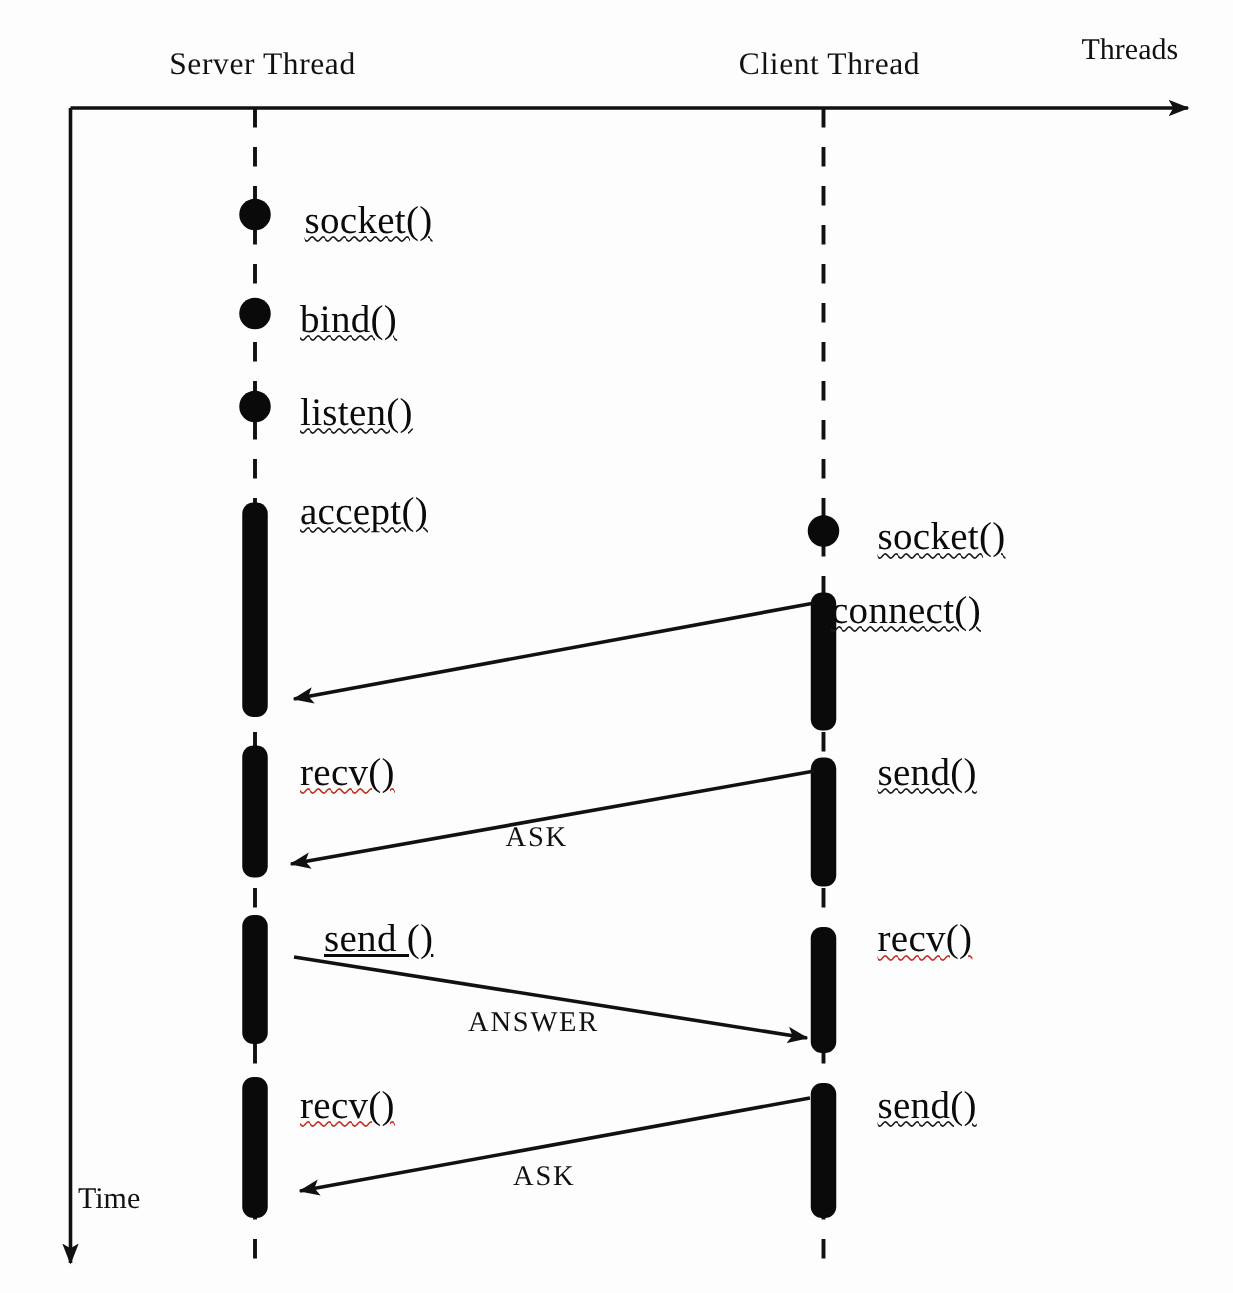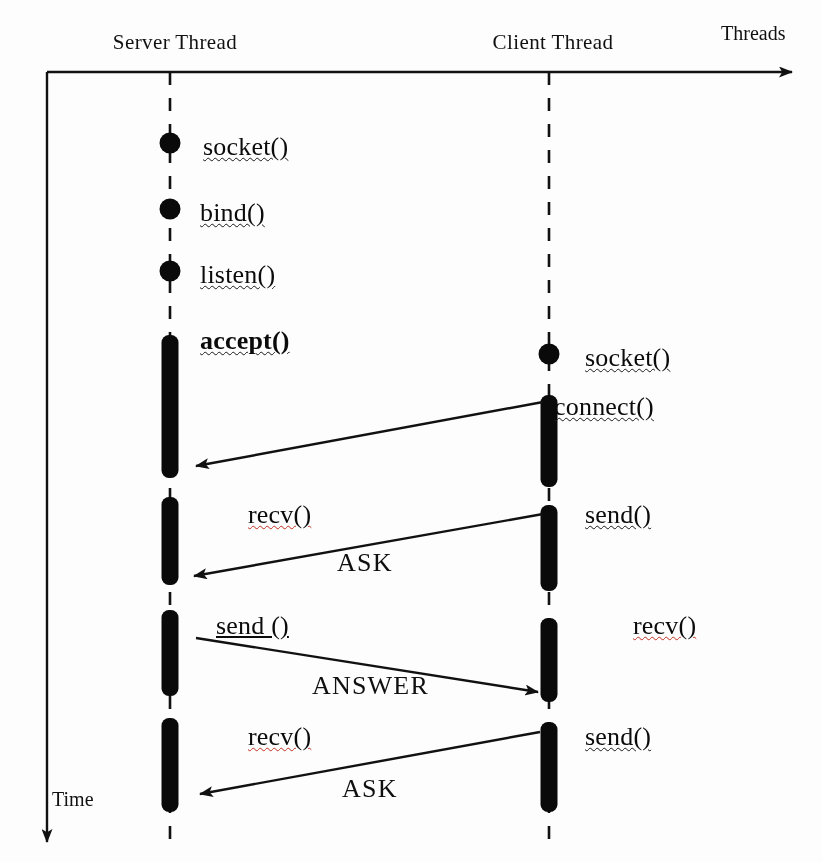--- a/index.html
+++ b/index.html
@@ -43,26 +43,25 @@
   }
   .call-label.squiggle-black {
     text-decoration: underline wavy #1a1a1a;
     text-decoration-thickness: 1.4px;
     text-underline-offset: 2px;
   }
   .call-label.squiggle-red {
     text-decoration: underline wavy #c03020;
     text-decoration-thickness: 1.4px;
     text-underline-offset: 2px;
-    margin-left: 48px;
   }
   .msg-label {
     position: absolute;
     font-family: "Liberation Serif", "DejaVu Serif", serif;
-    font-size: 26px;
+    font-size: 19px;
     color: #101010;
     white-space: nowrap;
     letter-spacing: 1.2px;
     text-align: center;
   }
   .axis-label {
     position: absolute;
     font-family: "Liberation Serif", "DejaVu Serif", serif;
     font-size: 20px;
     color: #111111;
@@ -116,21 +115,21 @@
 
   <div id="headers-layer">
       <div class="thread-header" style="left: 95px; top: 30px; width: 160px; text-align: center;">Server Thread</div>
       <div class="thread-header" style="left: 473px; top: 30px; width: 160px; text-align: center;">Client Thread</div>
     </div>
 
   <div id="labels-layer">
       <div class="call-label squiggle-black" style="left: 203px; top: 132px;">socket()</div>
       <div class="call-label squiggle-black" style="left: 200px; top: 198px;">bind()</div>
       <div class="call-label squiggle-black" style="left: 200px; top: 260px;">listen()</div>
-      <div class="call-label squiggle-black" style="left: 200px; top: 326px; font-weight: bold;">accept()</div>
+      <div class="call-label squiggle-black" style="left: 200px; top: 326px;">accept()</div>
       <div class="call-label squiggle-black" style="left: 585px; top: 343px;">socket()</div>
       <div class="call-label squiggle-black" style="left: 554px; top: 392px;">connect()</div>
       <div class="call-label squiggle-red" style="left: 200px; top: 500px;">recv()</div>
       <div class="call-label squiggle-black" style="left: 585px; top: 500px;">send()</div>
       <div class="call-label squiggle-black" style="left: 216px; top: 611px; text-decoration: underline;">send ()</div>
       <div class="call-label squiggle-red" style="left: 585px; top: 611px;">recv()</div>
       <div class="call-label squiggle-red" style="left: 200px; top: 722px;">recv()</div>
       <div class="call-label squiggle-black" style="left: 585px; top: 722px;">send()</div>
     </div>
 

